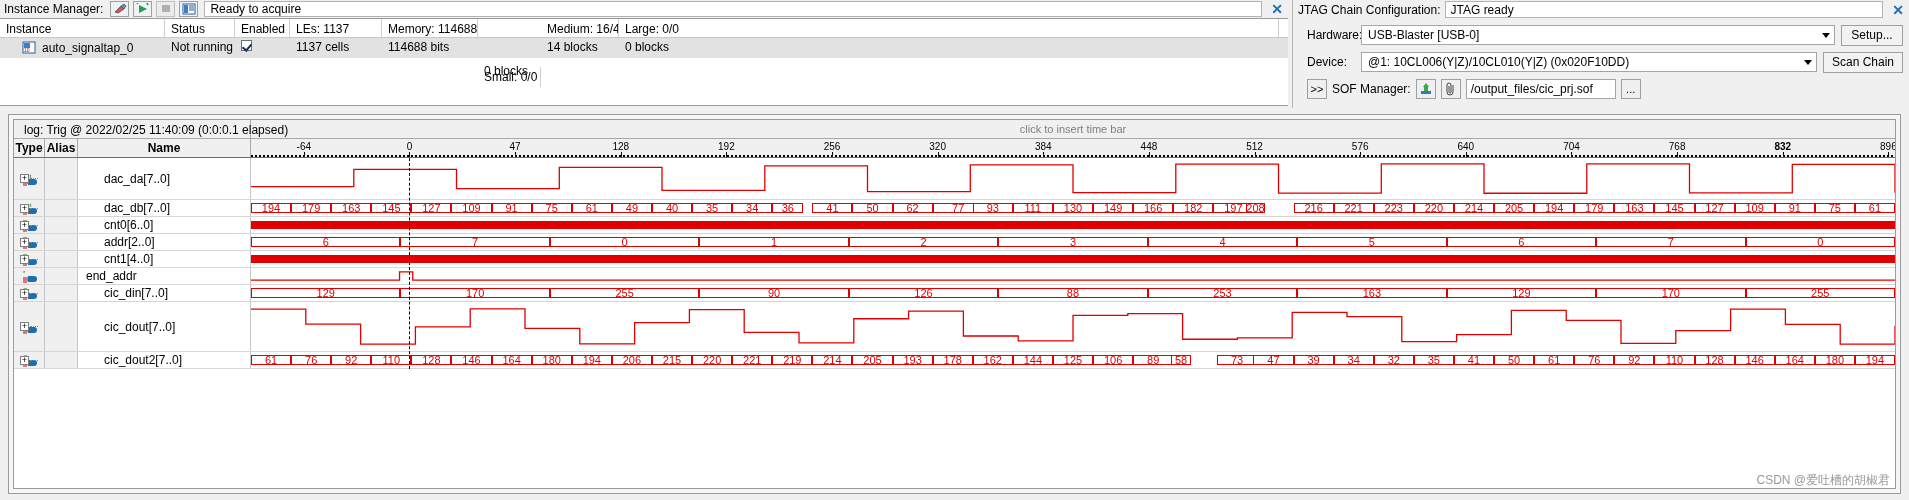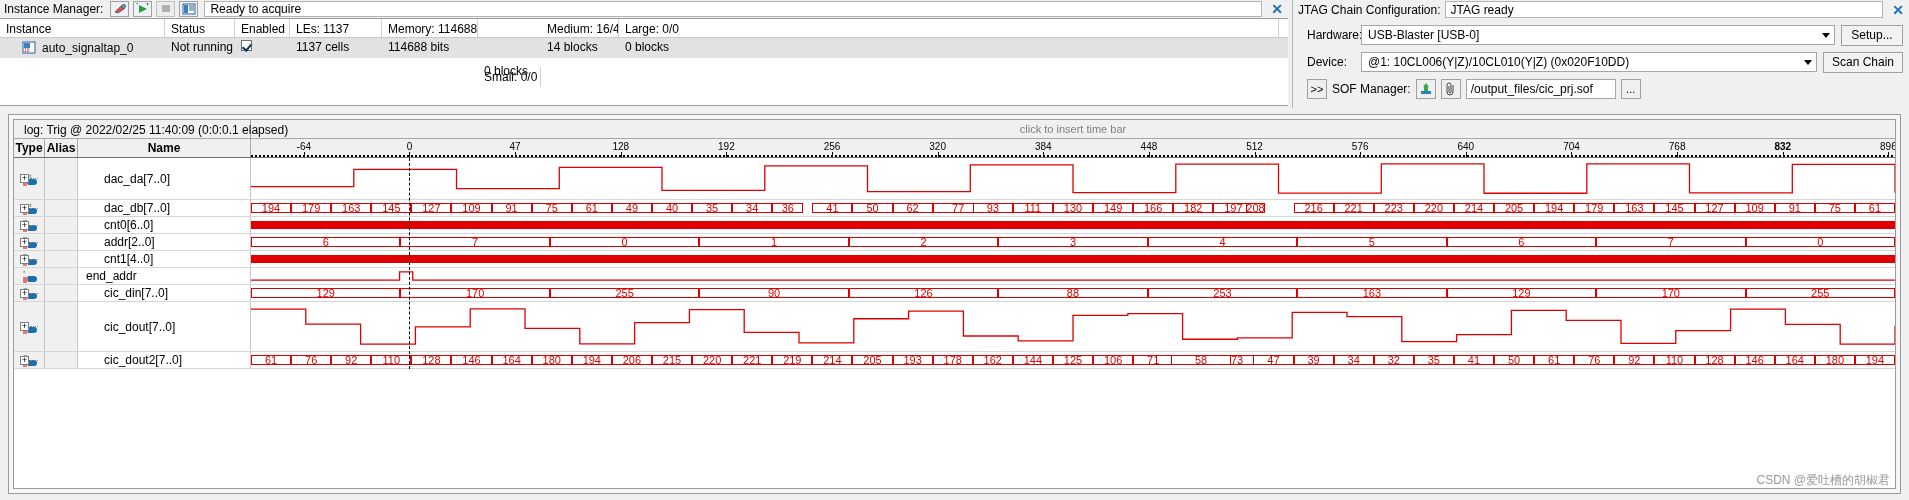--- a/index.html
+++ b/index.html
@@ -553,23 +553,23 @@
                 <div class="seg" style="left:481.17073170731703px;width:40.09756097560978px">221</div>
                 <div class="seg" style="left:521.2682926829268px;width:40.09756097560978px">219</div>
                 <div class="seg" style="left:561.3658536585366px;width:40.09756097560978px">214</div>
                 <div class="seg" style="left:601.4634146341464px;width:40.09756097560978px">205</div>
                 <div class="seg" style="left:641.5609756097562px;width:40.09756097560978px">193</div>
                 <div class="seg" style="left:681.6585365853659px;width:40.09756097560967px">178</div>
                 <div class="seg" style="left:721.7560975609756px;width:40.09756097560978px">162</div>
                 <div class="seg" style="left:761.8536585365854px;width:40.09756097560978px">144</div>
                 <div class="seg" style="left:801.9512195121952px;width:40.09756097560978px">125</div>
                 <div class="seg" style="left:842.048780487805px;width:40.09756097560978px">106</div>
-                <div class="seg" style="left:882.1463414634147px;width:40.09756097560978px">71</div>
+                <div class="seg" style="left:882.1463414634147px;width:40.09756097560978px">89</div>
                 <div class="seg" style="left:966px;width:40.097560975609554px">73</div>
-                <div class="seg" style="left:920px;width:60px">58</div>
+                <div class="seg" style="left:920px;width:20px">58</div>
                 <div class="seg" style="left:1002.4390243902441px;width:40.097560975609554px">47</div>
                 <div class="seg" style="left:1042.5365853658536px;width:40.097560975609895px">39</div>
                 <div class="seg" style="left:1082.6341463414635px;width:40.09756097560967px">34</div>
                 <div class="seg" style="left:1122.7317073170732px;width:40.09756097560967px">32</div>
                 <div class="seg" style="left:1162.8292682926829px;width:40.097560975609895px">35</div>
                 <div class="seg" style="left:1202.9268292682927px;width:40.09756097560967px">41</div>
                 <div class="seg" style="left:1243.0243902439024px;width:40.097560975609895px">50</div>
                 <div class="seg" style="left:1283.1219512195123px;width:40.09756097560944px">61</div>
                 <div class="seg" style="left:1323.2195121951218px;width:40.09756097561012px">76</div>
                 <div class="seg" style="left:1363.3170731707319px;width:40.09756097560967px">92</div>

